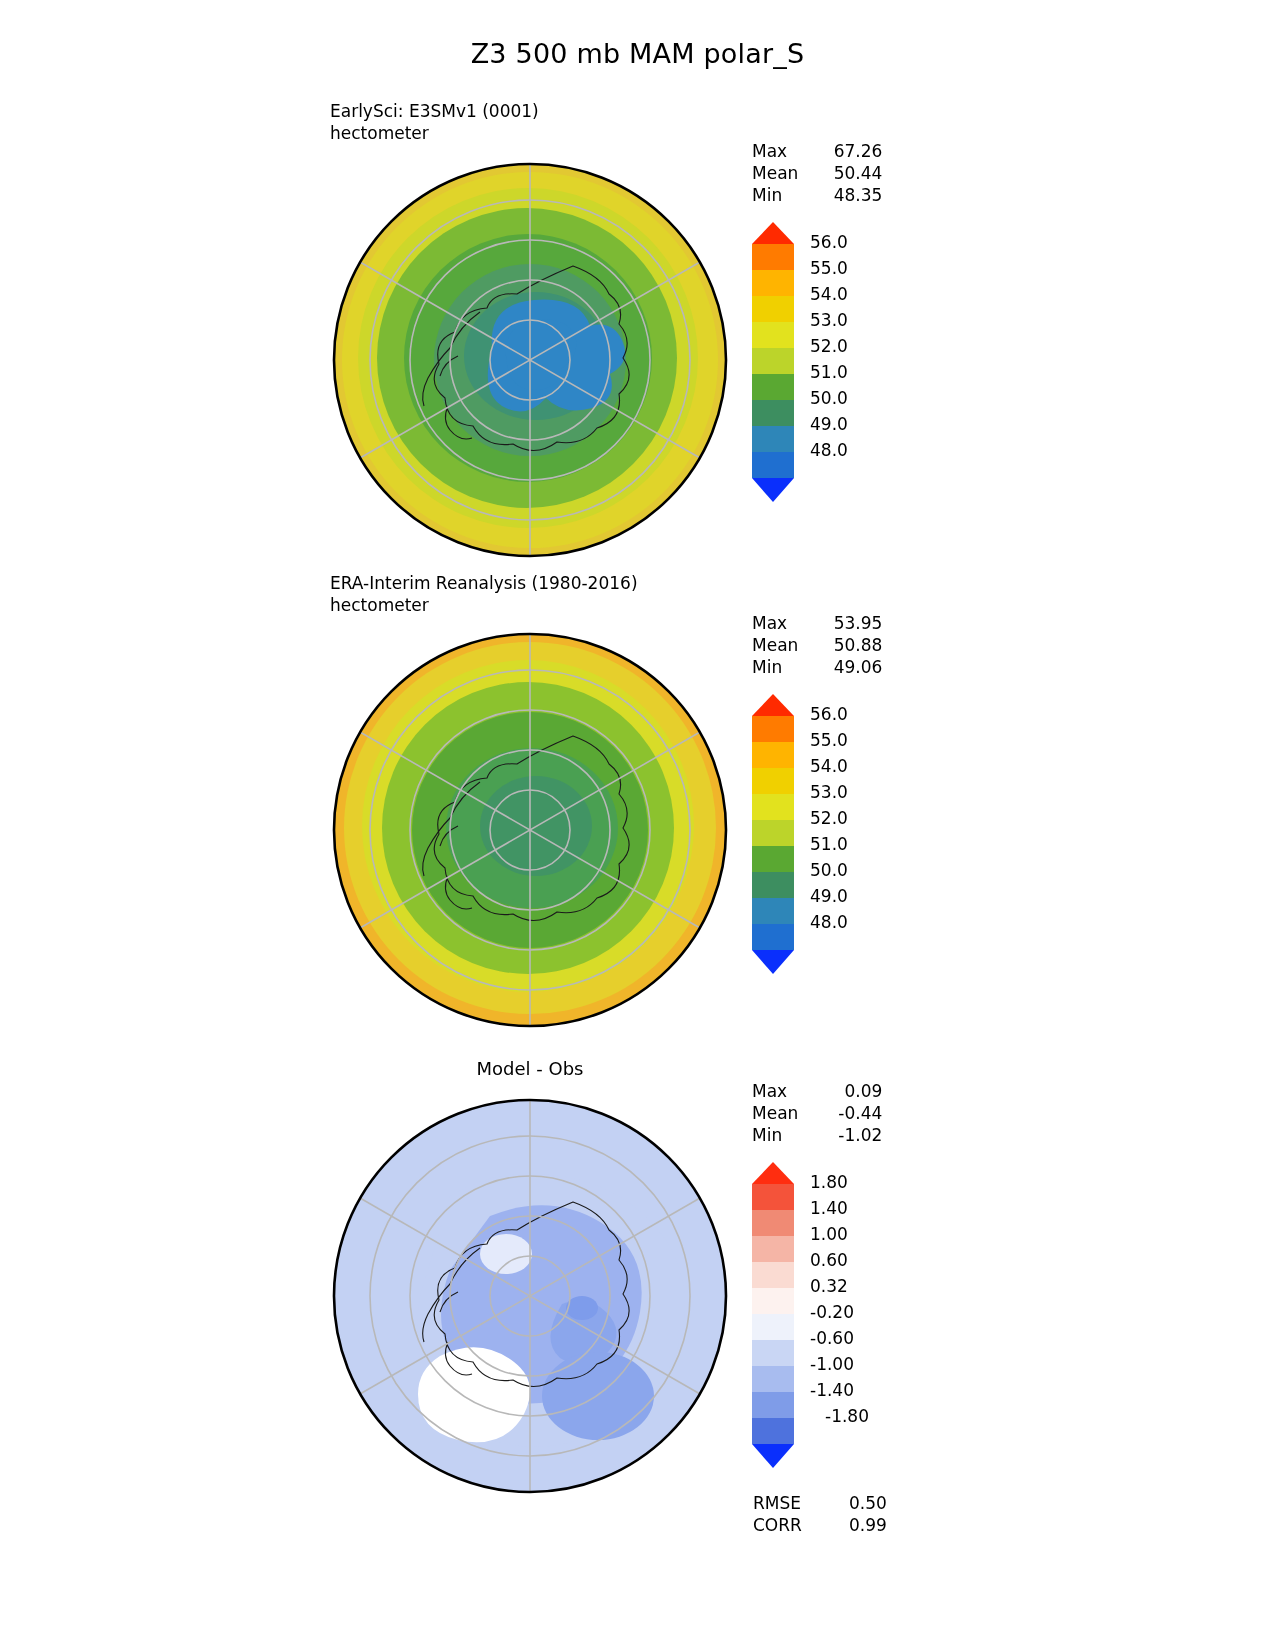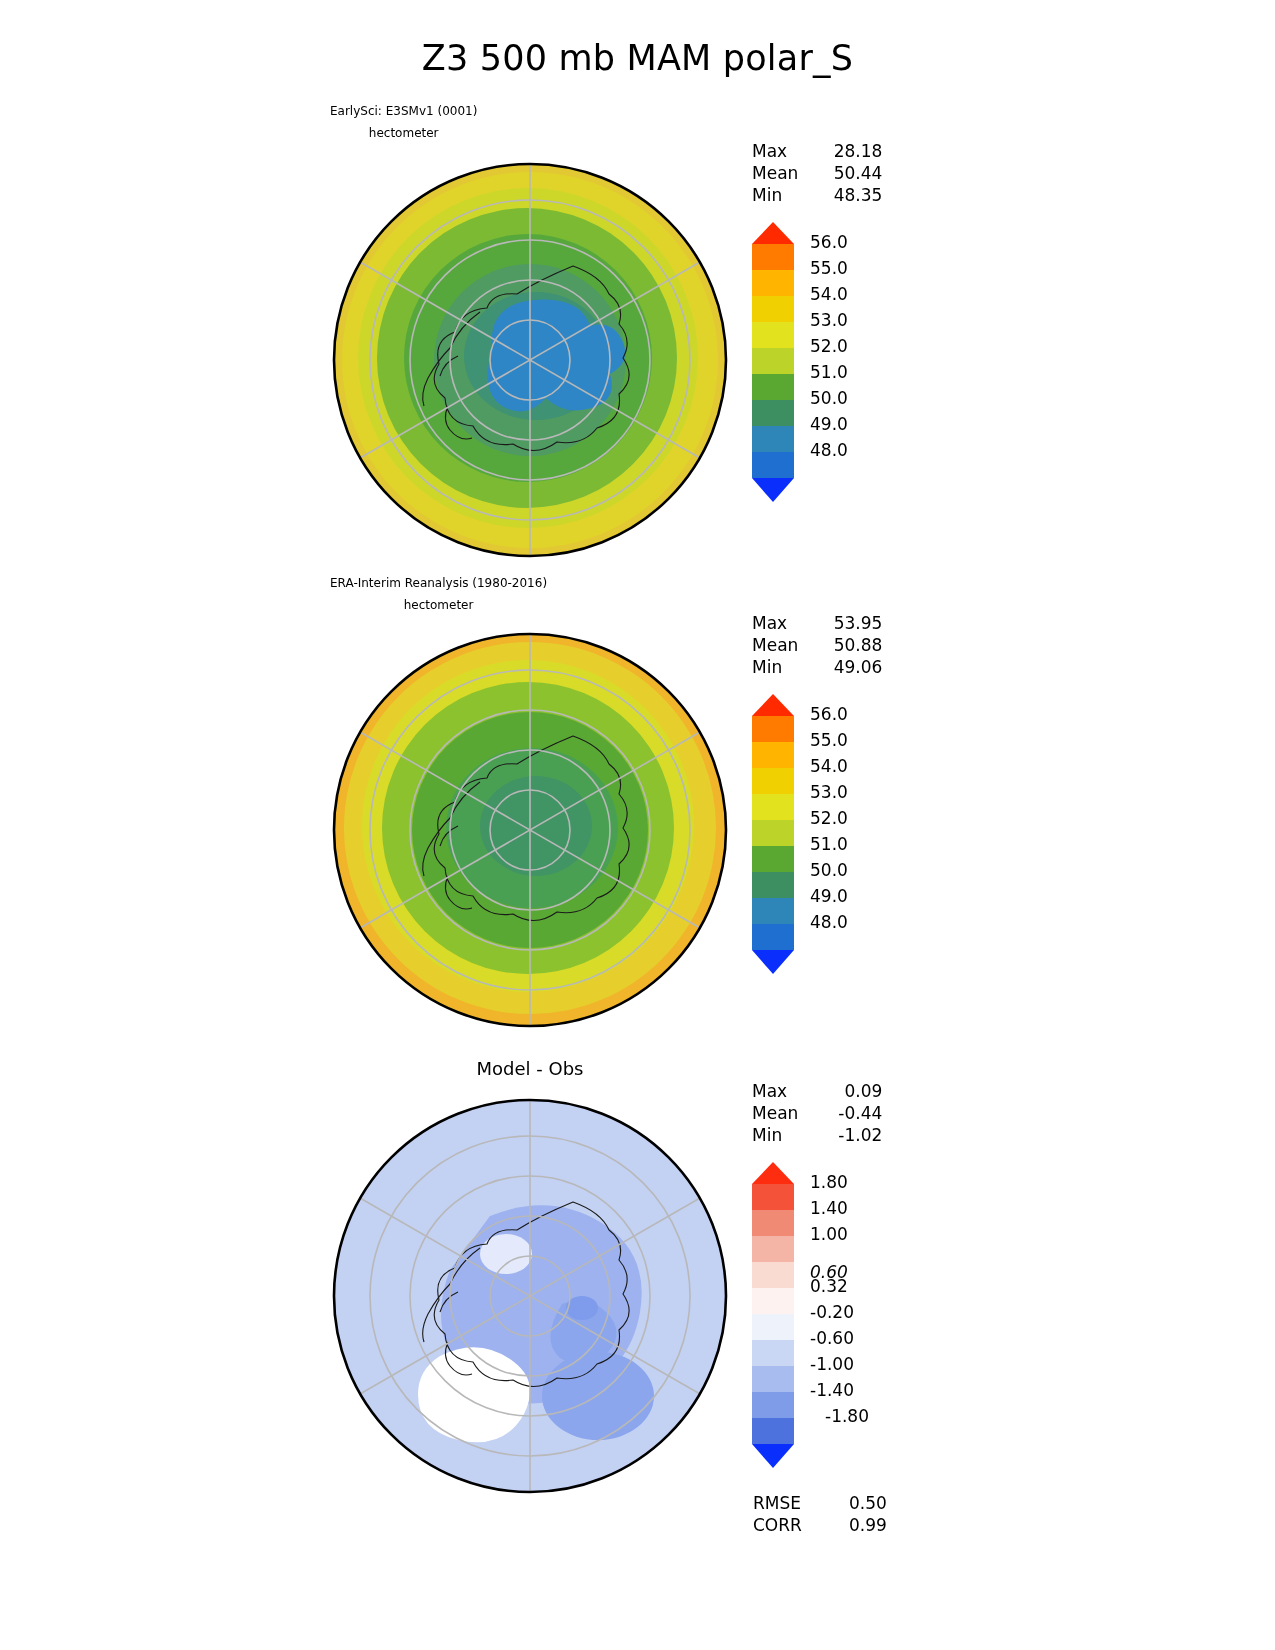--- a/index.html
+++ b/index.html
@@ -14,34 +14,33 @@
     font-family: "DejaVu Sans", sans-serif;
     color: #000000;
     overflow: hidden;
   }
   .page-title {
     position: absolute;
     top: 38px;
     left: 0;
     width: 1275px;
     text-align: center;
-    font-size: 35px;
+    font-size: 27px;
     letter-spacing: 0.2px;
   }
   .panel {
     position: absolute;
     left: 0;
     width: 1275px;
   }
   .panel-header {
     position: absolute;
-    font-size: 12px;
+    font-size: 17px;
     line-height: 22px;
     white-space: pre-line;
-    text-align: center;
   }
   .panel-header.centered {
     text-align: center;
     width: 420px;
   }
   .map-wrap {
     position: absolute;
     width: 420px;
     height: 400px;
   }
@@ -144,21 +143,21 @@
       </g>
       <circle cx="200" cy="200" r="196" fill="none" stroke="#000000" stroke-width="2.6"></circle>
     </svg>
   </div>
 
   <div class="stats" style="left:752px; top:40px;">
     <table>
       <tbody>
           <tr>
         <td class="label">Max</td>
-        <td class="value">28.18</td>
+        <td class="value">67.26</td>
       </tr>
       <tr>
         <td class="label">Mean</td>
         <td class="value">50.44</td>
       </tr>
       <tr>
         <td class="label">Min</td>
         <td class="value">48.35</td>
       </tr>
     </tbody>
@@ -351,21 +350,21 @@
       <rect x="0" y="178" width="42" height="26" fill="#c9d6f4"></rect>
       <rect x="0" y="204" width="42" height="26" fill="#a8bcef"></rect>
       <rect x="0" y="230" width="42" height="26" fill="#7f9ce8"></rect>
       <rect x="0" y="256" width="42" height="26" fill="#4e72dd"></rect>
       <polygon points="21,306 0,282 42,282" fill="#0a2ffc"></polygon>
     </svg>
     <div class="cbar-labels" style="left:58px; top:0;">
       <div class="cbar-label" style="top:10px;">1.80</div>
       <div class="cbar-label" style="top:36px;">1.40</div>
       <div class="cbar-label" style="top:62px;">1.00</div>
-      <div class="cbar-label" style="top:100px;font-style:italic;">0.60</div>
+      <div class="cbar-label" style="top:88px;">0.60</div>
       <div class="cbar-label" style="top:114px;">0.32</div>
       <div class="cbar-label" style="top:140px;">-0.20</div>
       <div class="cbar-label" style="top:166px;">-0.60</div>
       <div class="cbar-label" style="top:192px;">-1.00</div>
       <div class="cbar-label" style="top:218px;">-1.40</div>
       <div class="cbar-label" style="top:244px;margin-left:15px;">-1.80</div>
     </div>
   </div>
 
   <div class="bottom-stats" style="left:752px; top:442px;">

